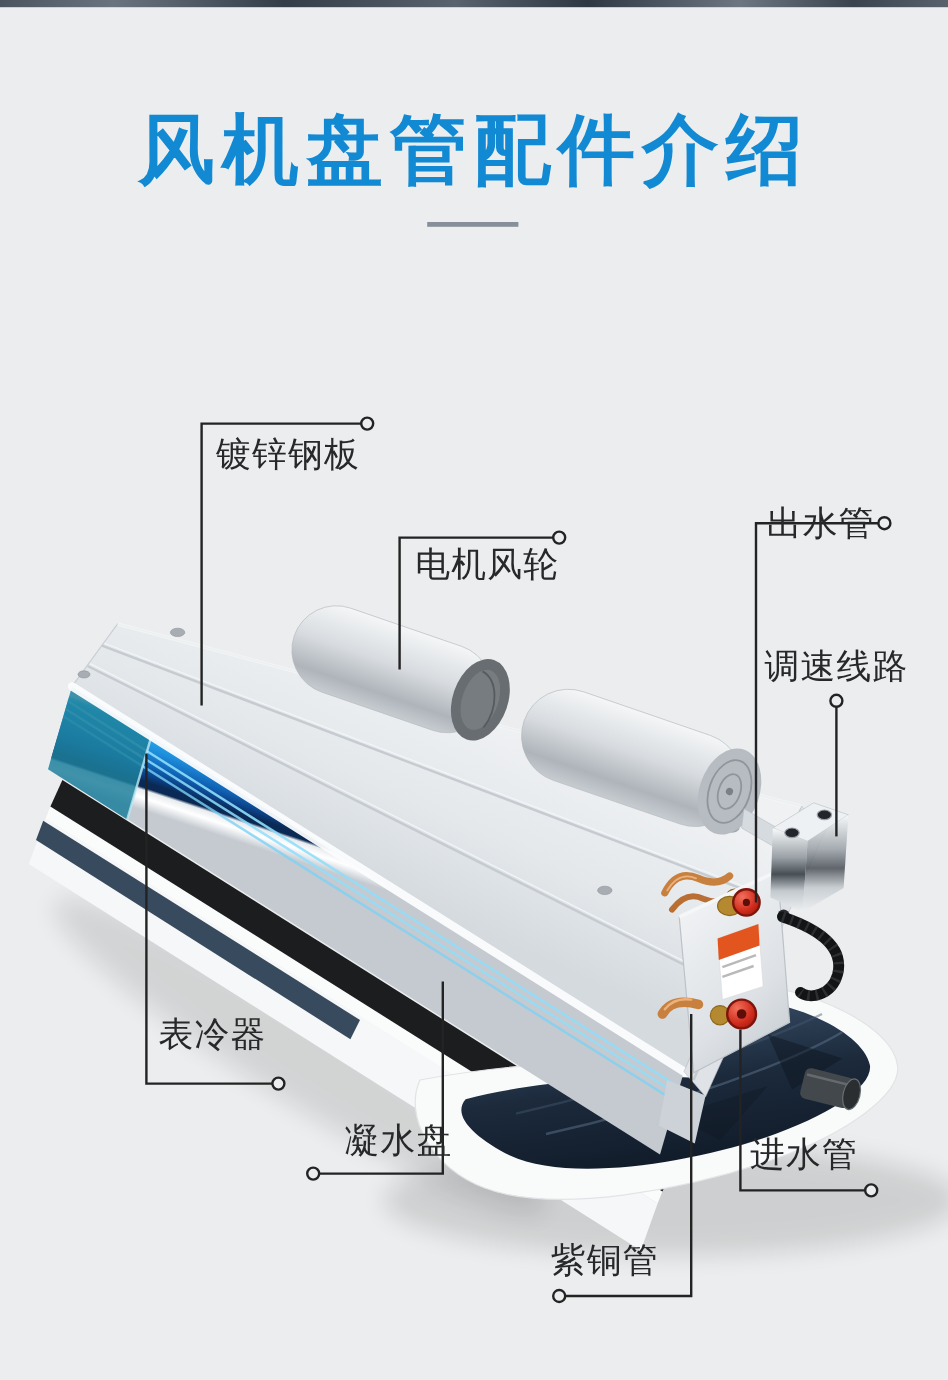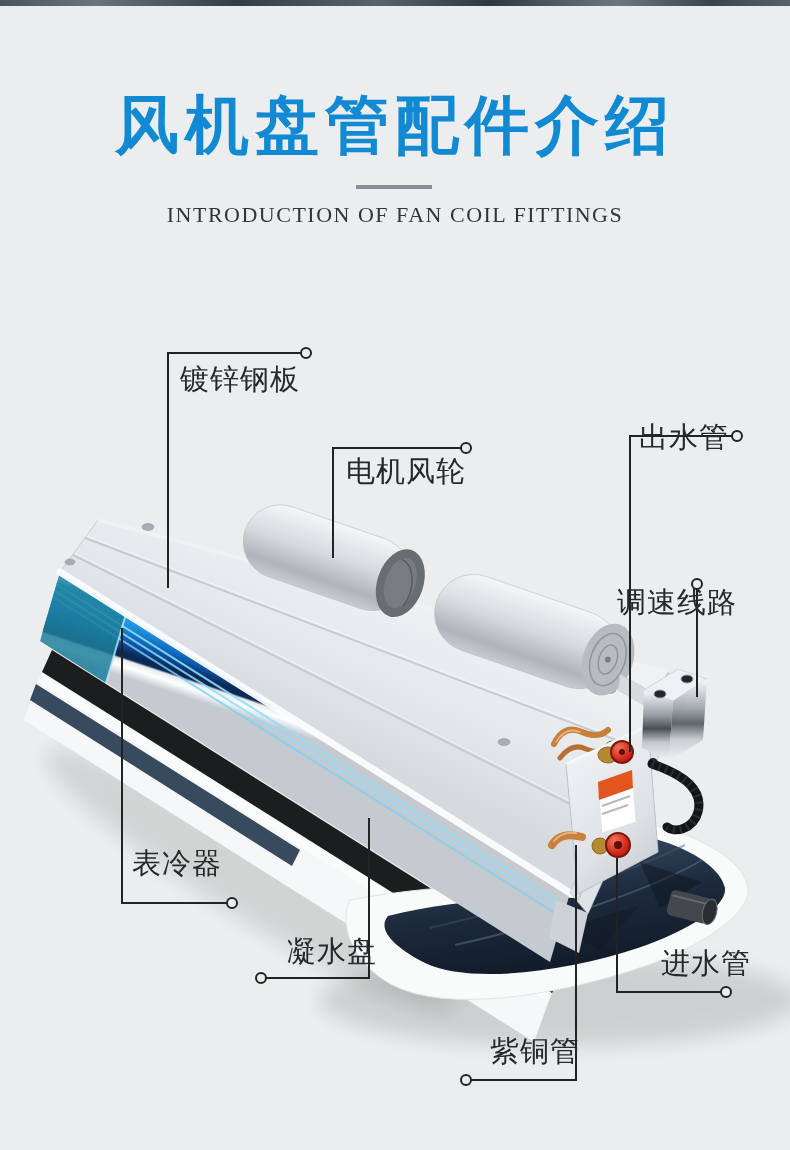--- a/index.html
+++ b/index.html
@@ -32,21 +32,20 @@
 </style>
 </head>
 <body>
 
 <div class="page">
 
   <div class="top-strip"></div>
 
   <div class="page-title">风机盘管配件介绍</div>
   <div class="title-divider"></div>
-  <div class="page-subtitle">INTRODUCTION OF FAN COIL FITTINGS</div>
 
   <svg class="product-svg" viewBox="0 0 790 1150" xmlns="http://www.w3.org/2000/svg">
     <defs>
       <filter id="soft" x="-50%" y="-50%" width="200%" height="200%">
         <feGaussianBlur stdDeviation="10"></feGaussianBlur>
       </filter>
       <linearGradient id="gFace" gradientUnits="userSpaceOnUse" x1="60" y1="575" x2="36" y2="648">
         <stop offset="0" stop-color="#eef1f3"></stop>
         <stop offset="0.06" stop-color="#ffffff"></stop>
         <stop offset="0.10" stop-color="#5ccbf5"></stop>
@@ -228,19 +227,19 @@
       <path d="M617,858 V992 H721"></path>
       <circle cx="726" cy="992" r="5" fill="#ebedee"></circle>
       <path d="M576,845 V1080 H471"></path>
       <circle cx="466" cy="1080" r="5" fill="#ebedee"></circle>
     </g>
   </svg>
 
   <div class="callout-label" style="left:180px;top:364px;">镀锌钢板</div>
   <div class="callout-label" style="left:346px;top:456px;">电机风轮</div>
   <div class="callout-label" style="left:639px;top:422px;">出水管</div>
-  <div class="callout-label" style="left:617px;top:541px;margin-top:46px;">调速线路</div>
+  <div class="callout-label" style="left:637px;top:541px;">调速线路</div>
   <div class="callout-label" style="left:132px;top:848px;">表冷器</div>
   <div class="callout-label" style="left:287px;top:936px;">凝水盘</div>
-  <div class="callout-label" style="left:625px;top:948px;margin-left:36px;">进水管</div>
-  <div class="callout-label" style="left:490px;top:1036px;">紫铜管</div>
+  <div class="callout-label" style="left:625px;top:948px;">进水管</div>
+  <div class="callout-label" style="left:459px;top:1036px;">紫铜管</div>
 
 </div>
 
 </body></html>

